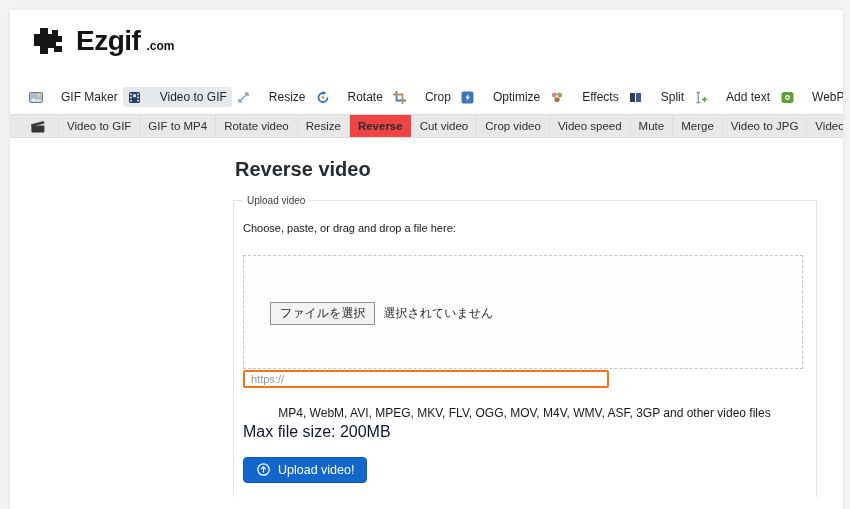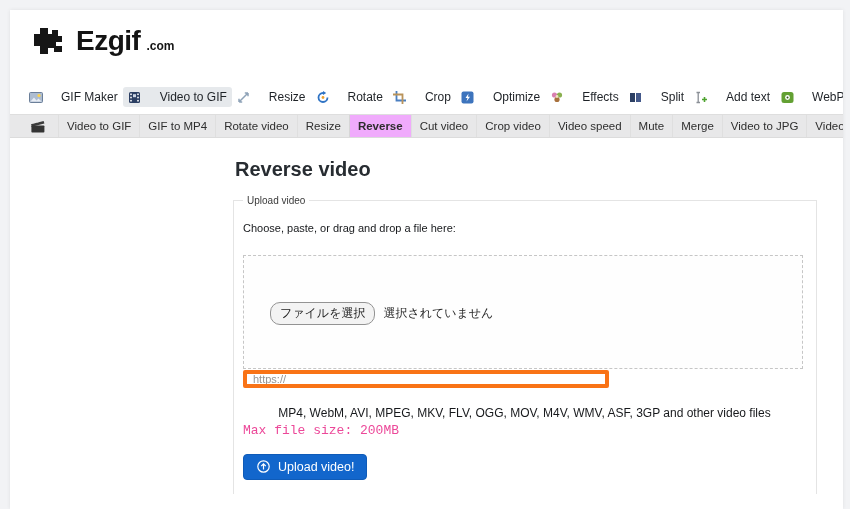--- a/index.html
+++ b/index.html
@@ -41,52 +41,52 @@
     background:#e8e8e9; border-top:1px solid #dedede; border-bottom:1px solid #dcdcdc;
     height:24px; line-height:22px; font-size:11.5px;
     padding-left:8px;
   }
   .sn-clapper { display:flex; align-items:center; padding:0 12px; cursor:pointer; }
   .sn-tab {
     padding:0 8px; color:#2e2e2e; text-decoration:none; white-space:nowrap;
     border-left:1px solid #dfdfdf; cursor:pointer;
   }
   .sn-tab:last-child { border-right:1px solid #dfdfdf; }
-  .sn-tab.active { background:#f0abfc; font-weight:bold; border-left-color:#d6d6d6; }
+  .sn-tab.active { background:#ef4444; font-weight:bold; border-left-color:#d6d6d6; }
   
   main { padding-left:225px; }
   h1 { margin:20px 0 0; font-size:20px; font-weight:700; color:#272c31; }
   fieldset {
     margin:14px 0 0 -2px; width:584px;
     border:1px solid #e4e4e4; border-bottom:none;
     padding:2px 10px 14px 7px;
   }
   legend { font-size:10px; color:#3a3a3a; padding:0 4px; margin-left:2px; }
   .choose { margin:14px 0 21px 2px; font-size:11px; color:#16181b; }
   .dropzone {
     width:560px; height:114px;
     border:1px dashed #c6c6c6; background:#fefefe;
     position:relative; margin-left:2px;
   }
   .file-row { position:absolute; left:26px; top:46px; display:flex; align-items:center; gap:8px; }
   .file-btn {
     font-family:inherit; font-size:12px; color:#1c1c1c;
     padding:2px 9px; background:#f3f3f3;
-    border:1px solid #939393; border-radius:10px; cursor:pointer;
+    border:1px solid #939393; border-radius:0; cursor:pointer;
   }
   .file-status { font-size:12px; color:#2a2a2a; }
   .url-label { margin:20px 0 6px 2px; font-size:12.5px; color:#16181b; }
   .url-input {
     width:366px; height:18px; margin-left:2px;
-    border:4px solid #f97316; border-radius:2px;
+    border:2px solid #f97316; border-radius:2px;
     padding:1px 6px; font-size:11px; font-family:inherit; color:#222;
   }
   .url-input::placeholder { color:#949494; }
   .formats { margin:18px 0 0 2px; font-size:12px; color:#17191c;text-align:center; }
-  .maxsize { margin:3px 0 0 2px; font-size:13px; color:#ec4899;font-family:Liberation Mono, monospace; }
+  .maxsize { margin:3px 0 0 2px; font-size:16px; color:#0f172a; }
   .upload-btn {
     margin:16px 0 0 2px;
     display:inline-flex; align-items:center; gap:7px;
     background:#1266cc; border:1px solid #0f5bb8; color:#fff;
     font-family:inherit; font-size:12.5px;
     padding:4px 12px 5px; border-radius:4px; cursor:pointer;
   }
 </style>
 </head>
 <body>

